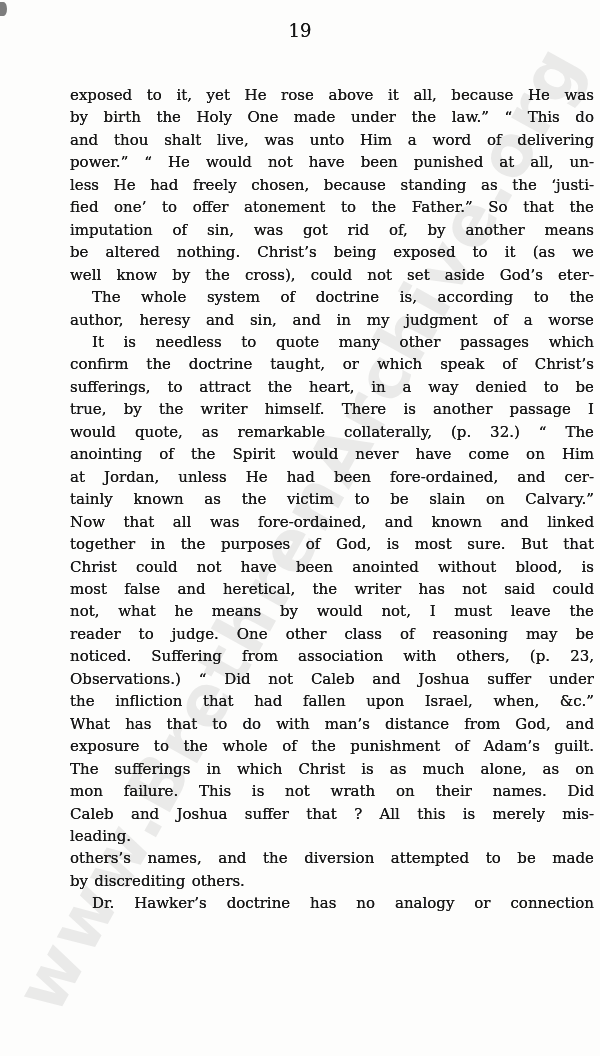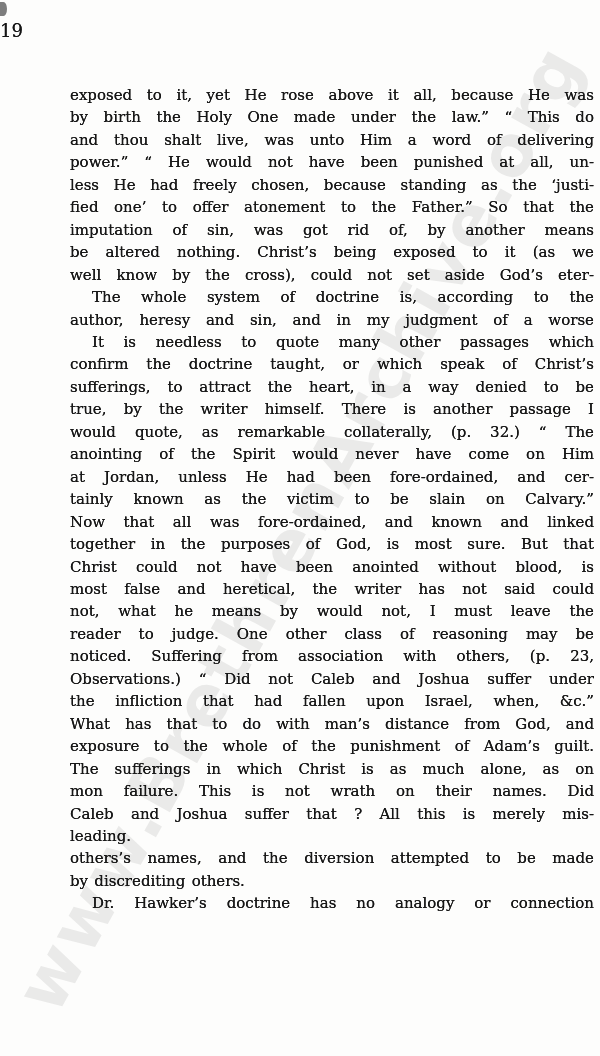--- a/index.html
+++ b/index.html
@@ -23,21 +23,21 @@
     font-size: 70px;
     letter-spacing: 3px;
     color: rgba(70, 70, 70, 0.10);
     white-space: nowrap;
     pointer-events: none;
     z-index: 1;
   }
   .pageno {
     position: absolute;
     top: 20px; left: 0; right: 0;
-    text-align: left;
+    text-align: center;
     font-size: 18px;
     color: #151515;
     z-index: 2;
     text-shadow: 0 0 0.3px currentColor;
   }
   .body-text {
     position: absolute;
     top: 84px; left: 38px;
     width: 524px;
     font-size: 15px;

